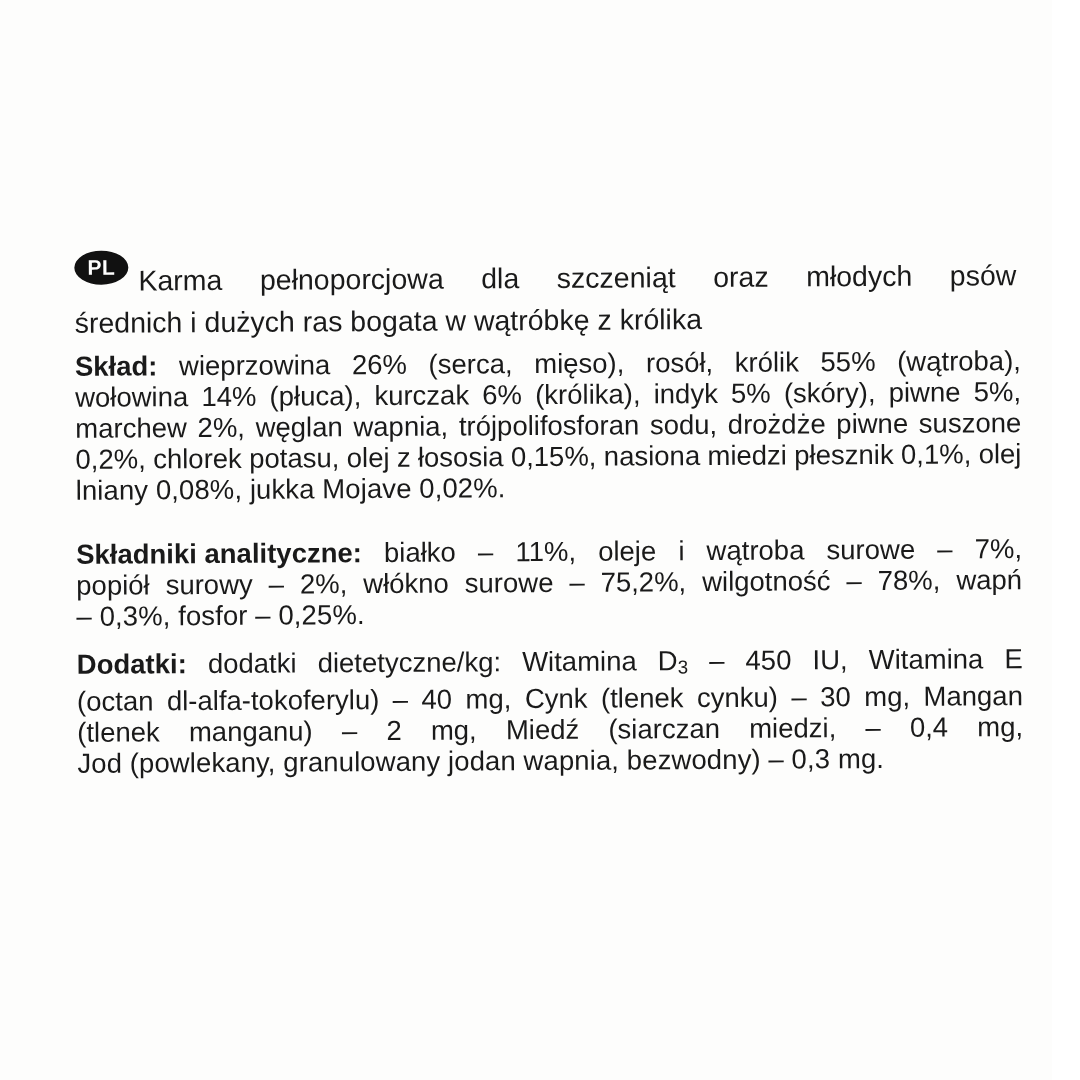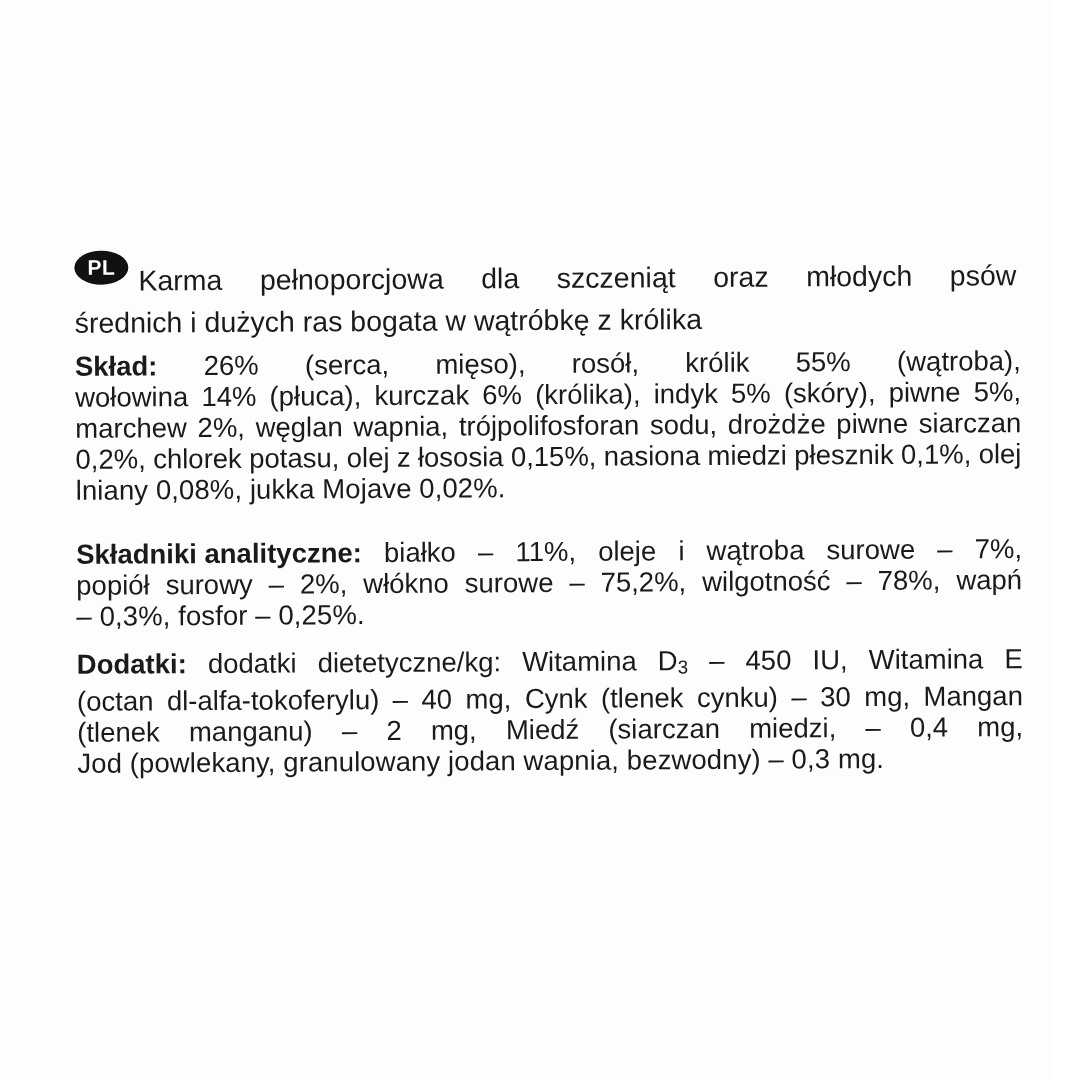--- a/index.html
+++ b/index.html
@@ -113,20 +113,21 @@
           <span>oraz</span>
           <span>młodych</span>
           <span>psów</span>
         </div>
     </div>
     <div id="intro-line2">średnich i dużych ras bogata w wątróbkę z królika</div>
 
     <div class="section" style="top:348px;">
       <div class="jrow" id="comp-l1">
         <span class="bold">Skład:</span>
+      <span>wieprzowina</span>
           <span>26%</span>
           <span>(serca,</span>
           <span>mięso),</span>
           <span>rosół,</span>
           <span>królik</span>
           <span>55%</span>
           <span>(wątroba),</span>
         </div>
       <div class="jrow" id="comp-l2">
           <span>wołowina</span>
@@ -143,21 +144,21 @@
         </div>
       <div class="jrow" id="comp-l3">
           <span>marchew</span>
           <span>2%,</span>
           <span>węglan</span>
           <span>wapnia,</span>
           <span>trójpolifosforan</span>
           <span>sodu,</span>
           <span>drożdże</span>
           <span>piwne</span>
-          <span>siarczan</span>
+          <span>suszone</span>
         </div>
       <div class="jrow" id="comp-l4">
           <span>0,2%,</span>
           <span>chlorek</span>
           <span>potasu,</span>
           <span>olej</span>
           <span>z</span>
           <span>łososia</span>
           <span>0,15%,</span>
           <span>nasiona</span>

